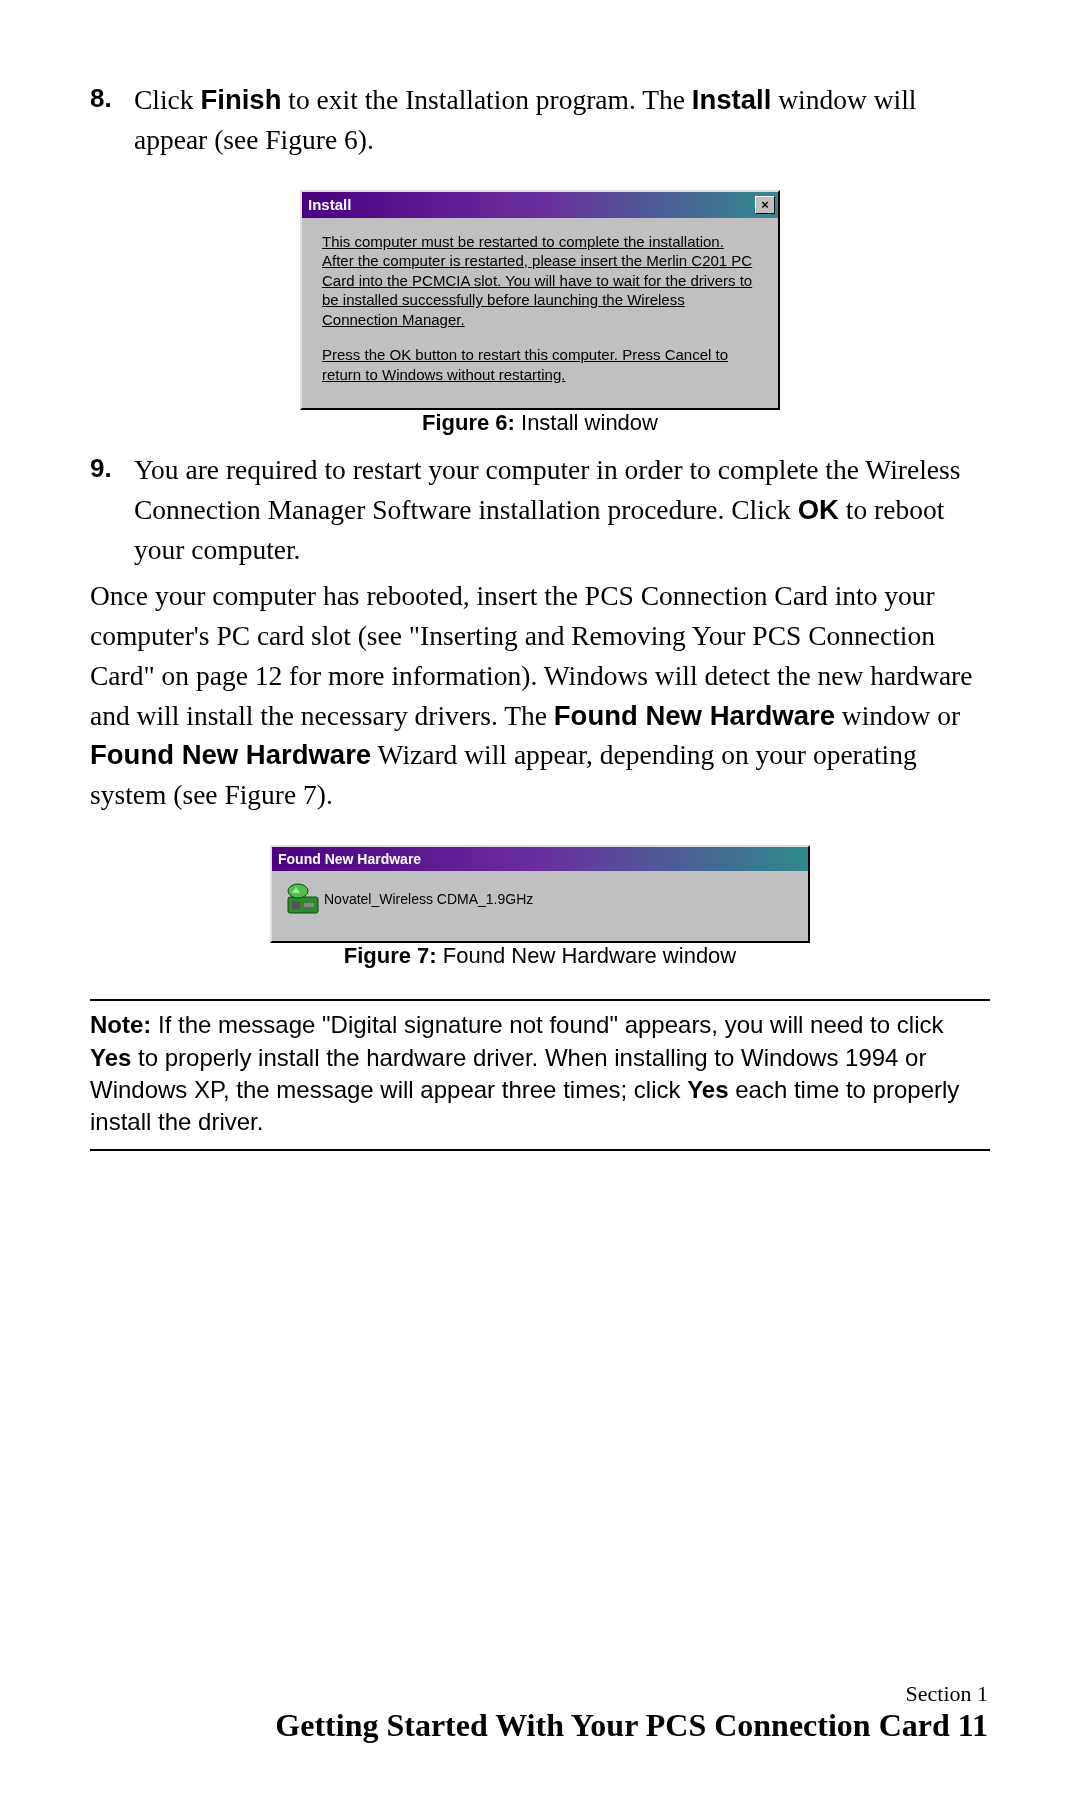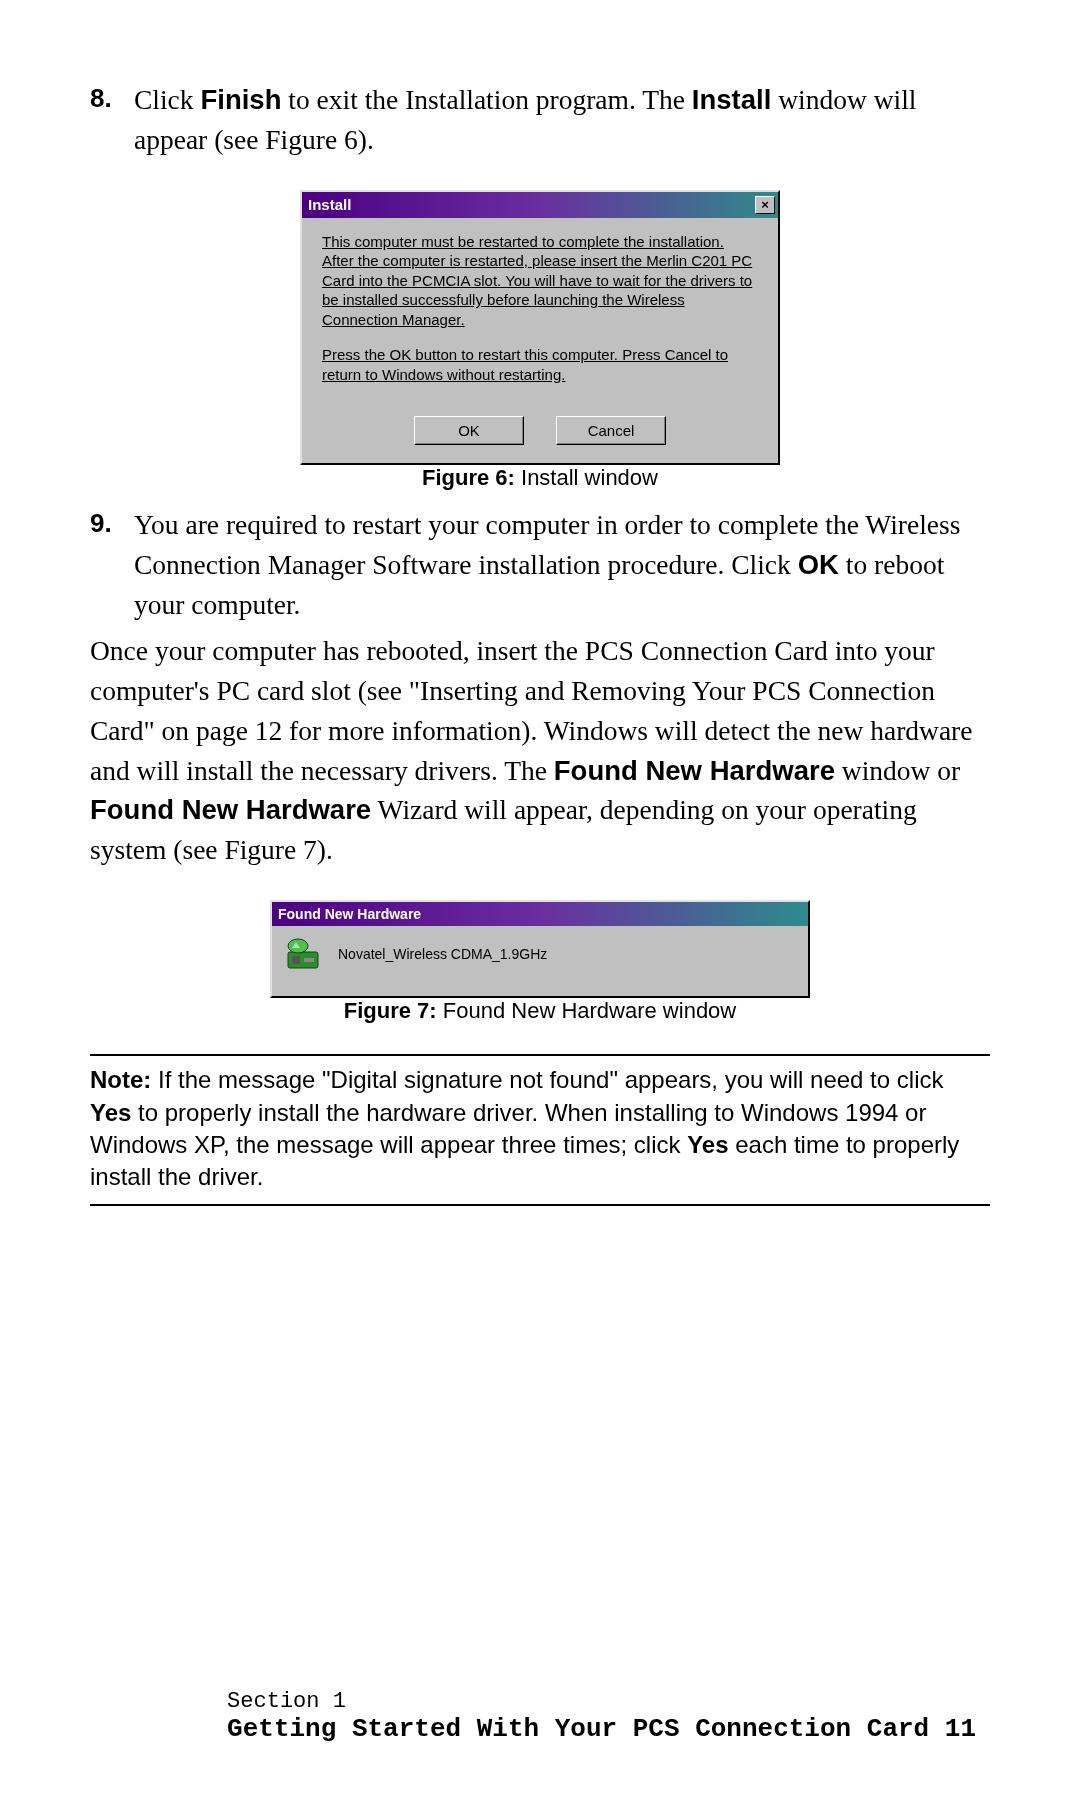--- a/index.html
+++ b/index.html
@@ -133,21 +133,21 @@
   .titlebar2 .ttl {
     color: #fff;
     font-family: Tahoma, Arial, sans-serif;
     font-weight: bold;
     font-size: 14px;
   }
   .dlg2-body {
     padding: 10px 12px 24px 12px;
     display: flex;
     align-items: center;
-    gap: 14px;
+    gap: 0;
   }
   .hw-icon {
     width: 40px; height: 36px;
     position: relative;
   }
   .hw-icon svg { width: 40px; height: 36px; }
   .hw-text {
     font-family: Tahoma, 'MS Sans Serif', Arial, sans-serif;
     font-size: 14px;
     color: #000;
@@ -163,30 +163,30 @@
     font-size: 24px;
     line-height: 1.35;
     color: #000;
   }
   .note-box b { font-weight: bold; margin-top: 46px; }
 
   
   .footer {
     position: absolute;
     bottom: 56px;
-    right: 104px;
-    text-align: left;
-    font-family: Liberation Mono, monospace;
+    right: 92px;
+    text-align: right;
+    font-family: Liberation Serif, serif;
   }
   .footer .sec {
     font-size: 22px;
     color: #000;
   }
   .footer .title {
-    font-size: 26px;
+    font-size: 32px;
     font-weight: bold;
     color: #000;
   }
 </style>
 </head>
 <body>
 
 <div class="page">
 
   <div class="ol-item">
@@ -198,24 +198,20 @@
 
   <div class="fig-wrap">
     <div class="dlg1">
       <div class="titlebar">
         <span class="ttl">Install</span>
         <span class="closebox">×</span>
       </div>
       <div class="dlg1-body">
         <p>This computer must be restarted to complete the installation. After the computer is restarted, please insert the Merlin C201 PC Card into the PCMCIA slot. You will have to wait for the drivers to be installed successfully before launching the Wireless Connection Manager.</p>
         <p>Press the OK button to restart this computer. Press Cancel to return to Windows without restarting.</p>
-      </div>
-      <div class="dlg-btnrow">
-        <span class="win-btn">OK</span>
-        <span class="win-btn">Cancel</span>
       </div>
     </div>
     <div class="caption">
       <b>Figure 6:</b><span> Install window</span>
     </div>
   </div>
 
   <div class="ol-item">
     <div class="ol-num">9.</div>
     <div class="ol-body">

